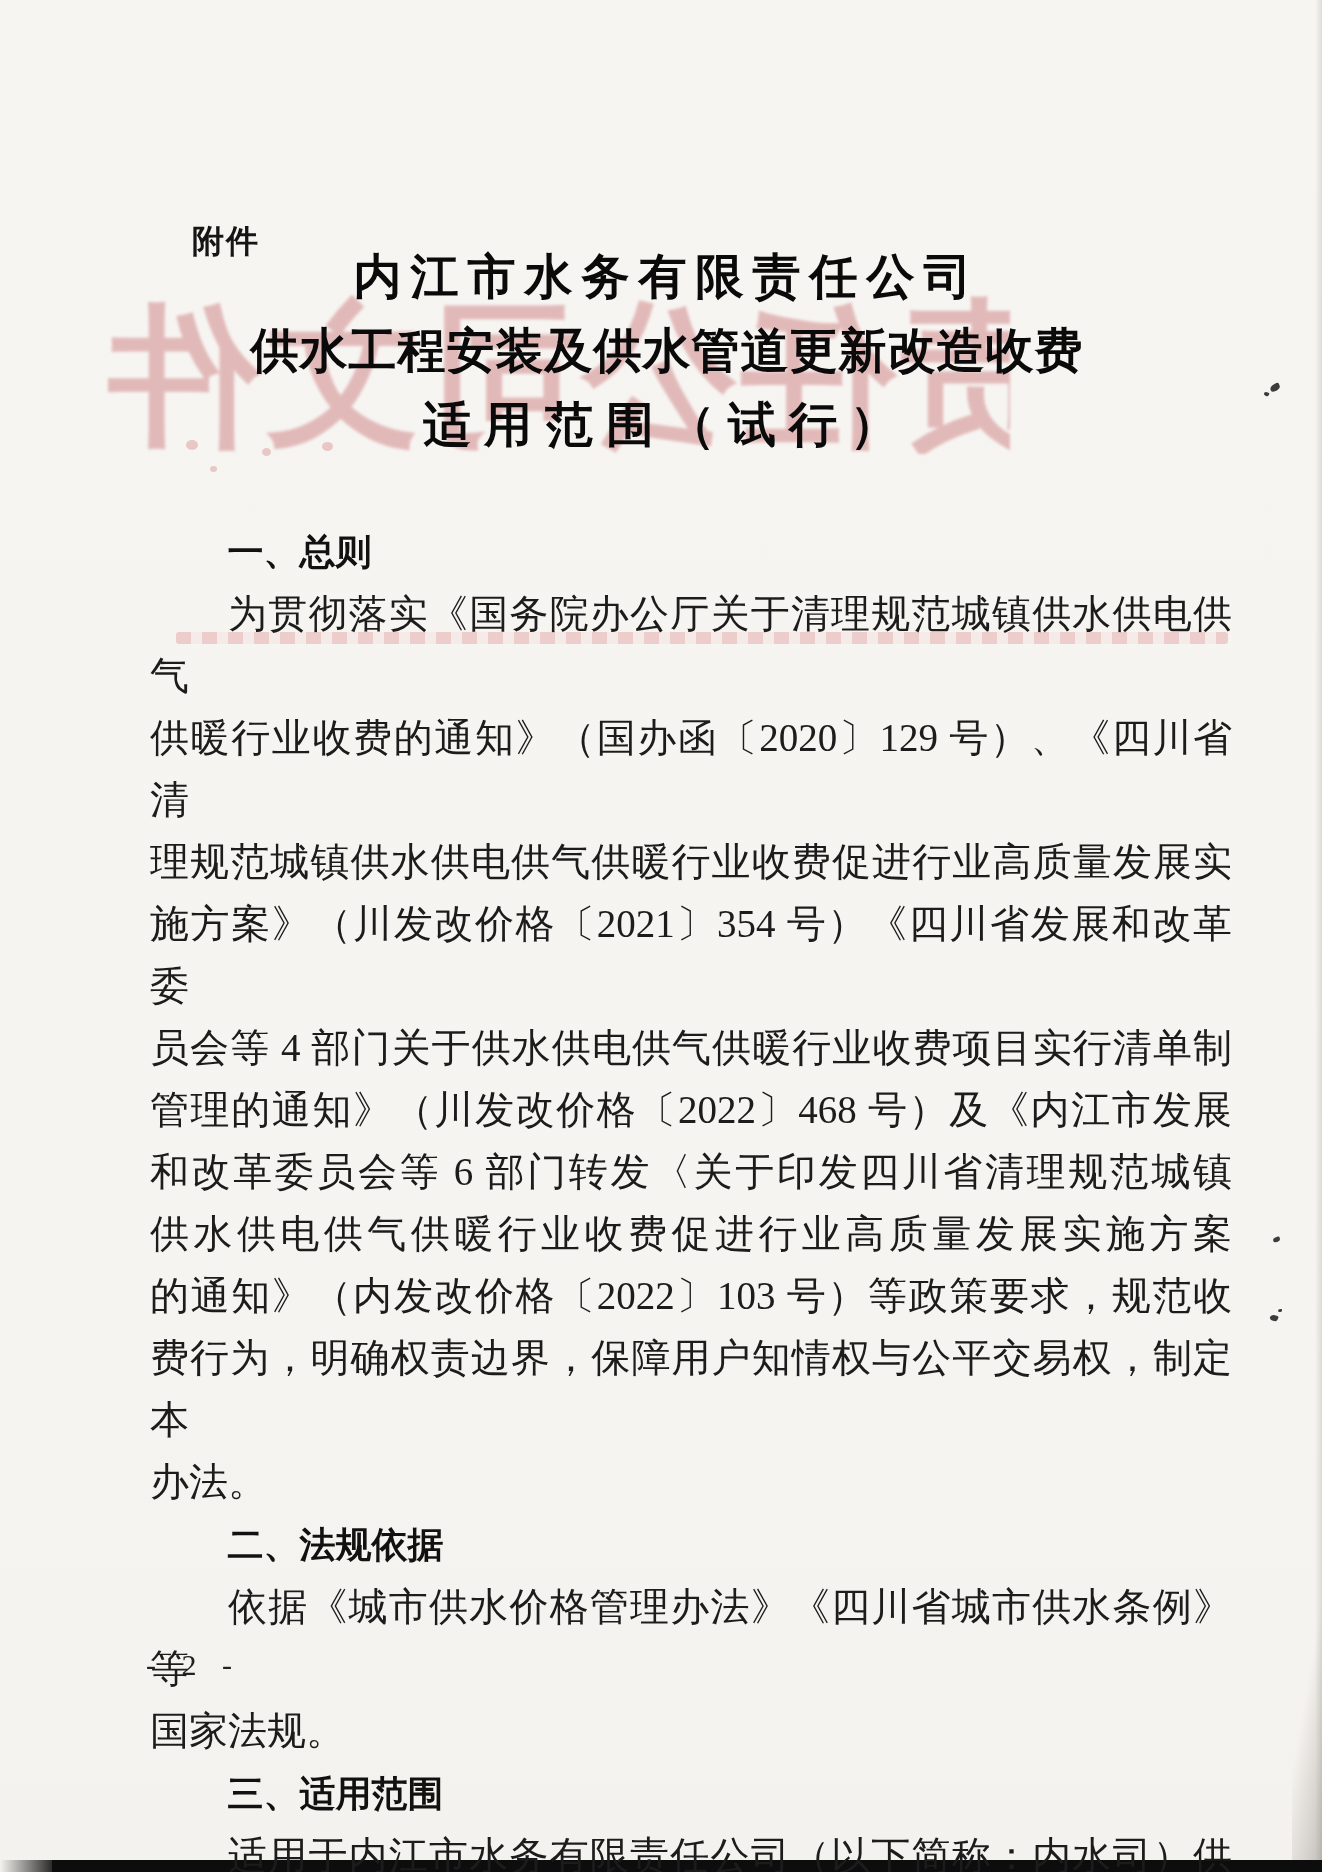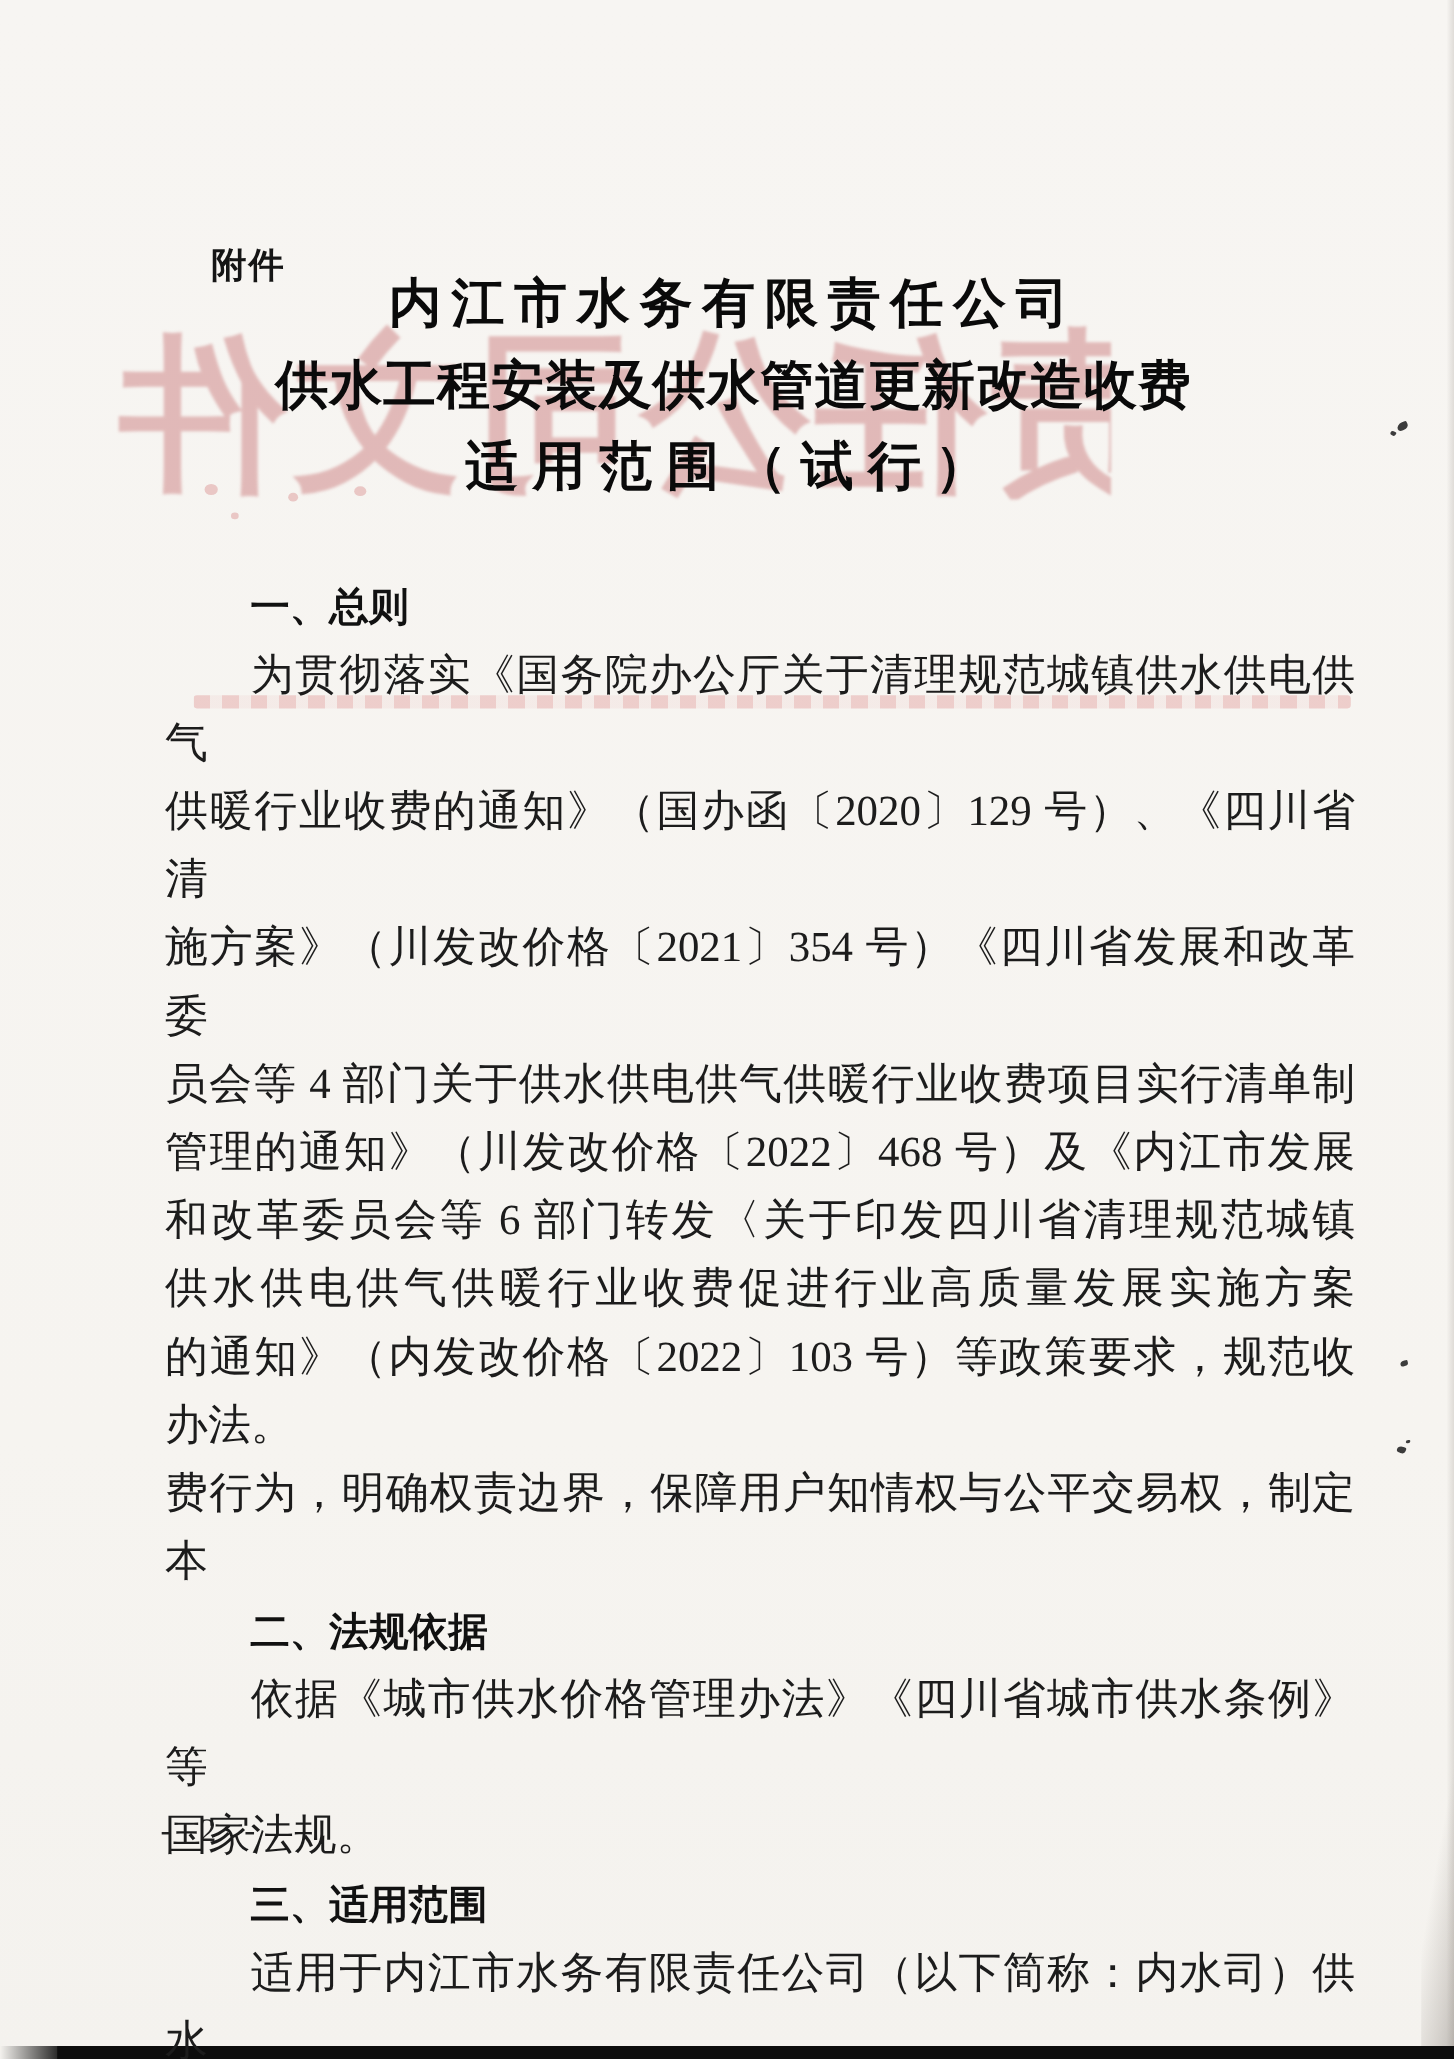--- a/index.html
+++ b/index.html
@@ -80,28 +80,29 @@
   <div class="pink-band"></div>
   <div class="pink-dot" style="left:186px;top:440px;width:12px;height:10px;"></div>
   <div class="pink-dot" style="left:262px;top:448px;width:9px;height:8px;"></div>
   <div class="pink-dot" style="left:322px;top:442px;width:11px;height:9px;"></div>
   <div class="pink-dot" style="left:210px;top:466px;width:7px;height:6px;"></div>
 
   <div class="content">
     <div class="h">一、总则</div>
     <div class="ln first">为贯彻落实《国务院办公厅关于清理规范城镇供水供电供气</div>
     <div class="ln">供暖行业收费的通知》（国办函〔2020〕129 号）、《四川省清</div>
+    <div class="ln">理规范城镇供水供电供气供暖行业收费促进行业高质量发展实</div>
     <div class="ln">施方案》（川发改价格〔2021〕354 号）《四川省发展和改革委</div>
     <div class="ln">员会等 4 部门关于供水供电供气供暖行业收费项目实行清单制</div>
     <div class="ln">管理的通知》（川发改价格〔2022〕468 号）及《内江市发展</div>
     <div class="ln">和改革委员会等 6 部门转发〈关于印发四川省清理规范城镇</div>
     <div class="ln">供水供电供气供暖行业收费促进行业高质量发展实施方案</div>
     <div class="ln">的通知》（内发改价格〔2022〕103 号）等政策要求，规范收</div>
+    <div class="ln">费行为，明确权责边界，保障用户知情权与公平交易权，制定本</div>
     <div class="ln plast">办法。</div>
-    <div class="ln">费行为，明确权责边界，保障用户知情权与公平交易权，制定本</div>
 
     <div class="h">二、法规依据</div>
     <div class="ln first">依据《城市供水价格管理办法》《四川省城市供水条例》等</div>
     <div class="ln plast">国家法规。</div>
 
     <div class="h">三、适用范围</div>
     <div class="ln first">适用于内江市水务有限责任公司（以下简称：内水司）供水</div>
 
   </div>
 

